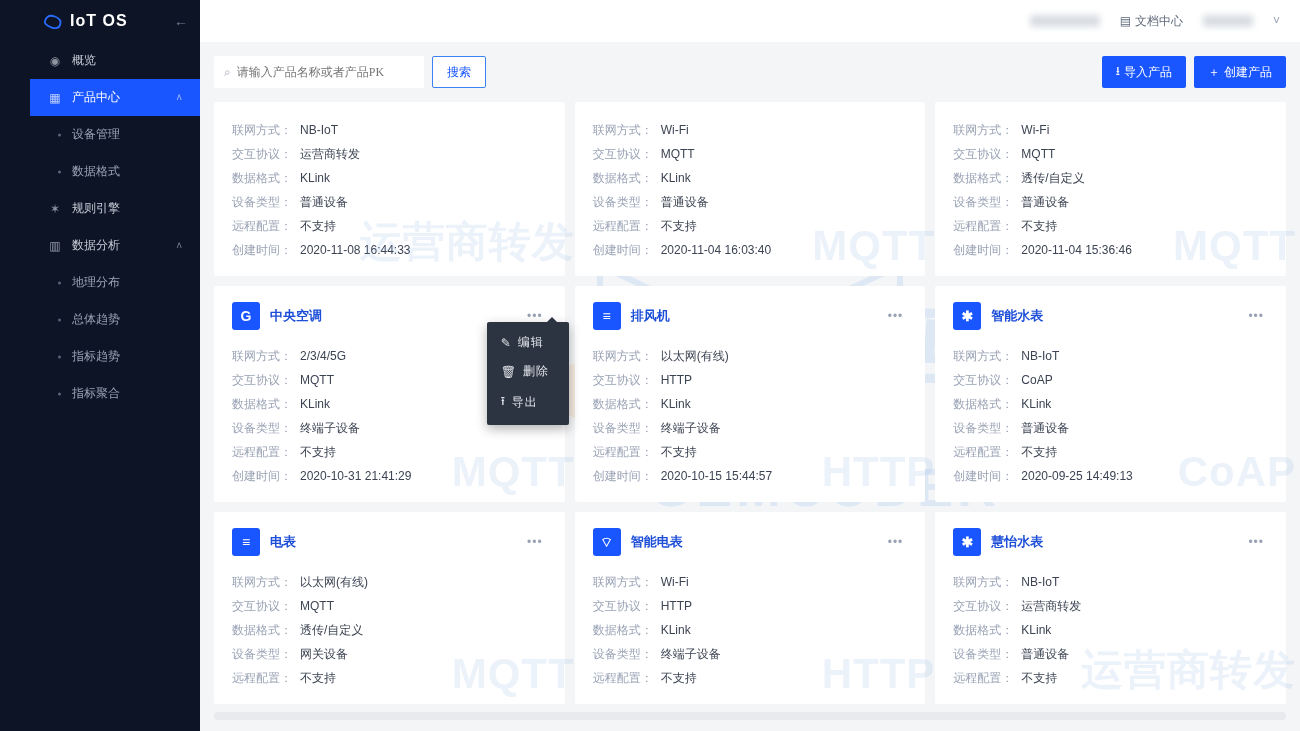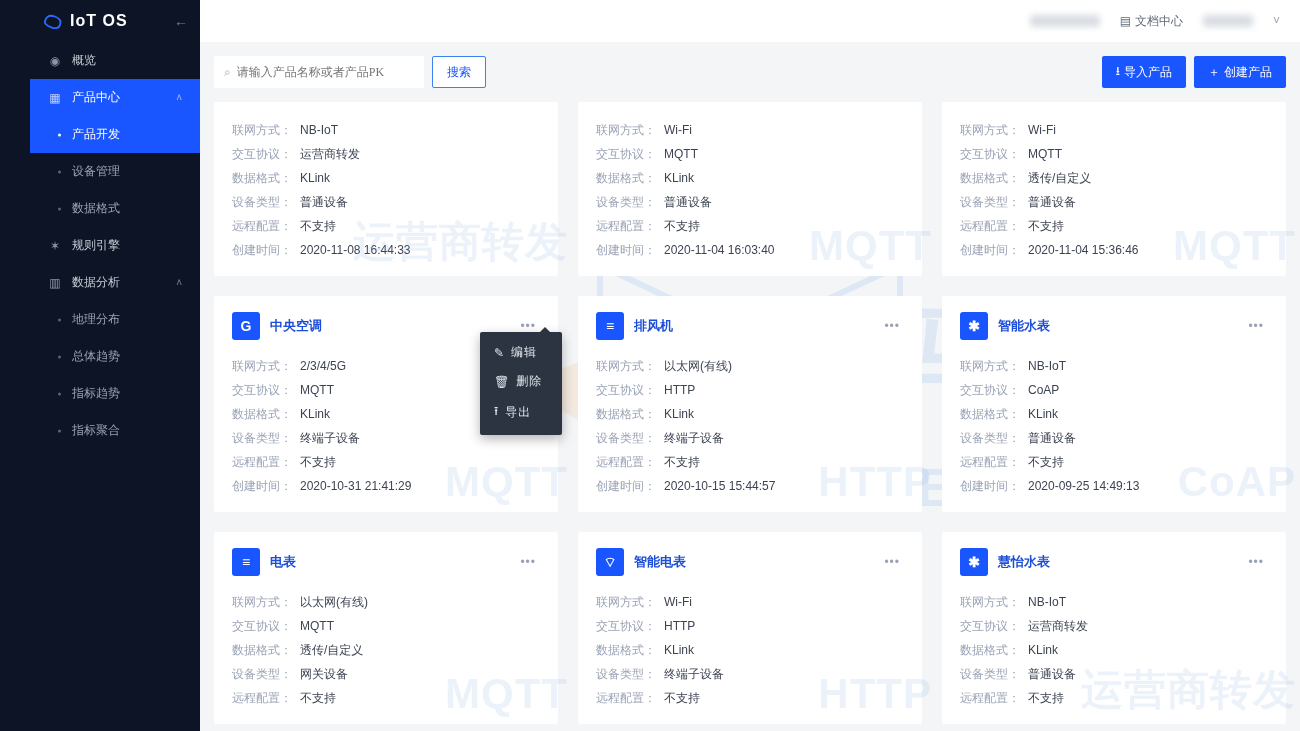--- a/index.html
+++ b/index.html
@@ -24,21 +24,21 @@
 .topbar .blur { filter: blur(3px); background: #d9dde3; border-radius: 2px; width: 70px; height: 12px; }
 .topbar .doc { display: flex; align-items: center; gap: 4px; cursor: pointer; }
 .content { flex: 1; padding: 14px; overflow: auto; position: relative; background: #f3f5f7;}
 .toolbar { display: flex; align-items: center; gap: 8px; margin-bottom: 14px;}
 .search { background: #fff; height: 32px; display: flex; align-items: center; padding: 0 10px; border-radius: 2px; width: 210px; color: #aab0bb;}
 .search input { border: none; outline: none; font-size: 12px; flex: 1; background: transparent; font-family: Liberation Serif, serif; }
 .btn { height: 32px; padding: 0 14px; border-radius: 2px; display: flex; align-items: center; gap: 4px; cursor: pointer; border: none; font-size: 12px; }
 .btn-outline { border: 1px solid #3b82f6; color: #1a56ff; background: #fff; }
 .btn-primary { background: #1a56ff; color: #fff; }
 .spacer { flex: 1; }
-.grid { display: grid; grid-template-columns: repeat(3, 1fr); gap: 20px; }
+.grid { display: grid; grid-template-columns: repeat(3, 1fr); gap: 10px; }
 .card { background: #fff; border-radius: 2px; padding: 16px 18px 14px; position: relative; }
 .card-head { display: flex; align-items: center; gap: 10px; margin-bottom: 14px;}
 .card-icon { width: 28px; height: 28px; background: #1a56ff; border-radius: 3px; display: flex; align-items: center; justify-content: center; color: #fff; font-weight: bold; font-size: 14px;}
 .card-title { color: #1d4ed8; font-size: 13px; font-weight: 600; cursor: pointer; }
 .card-more { margin-left: auto; color: #9aa3b5; letter-spacing: 1px; cursor: pointer; padding: 2px 4px;}
 .row { display: flex; gap: 8px; font-size: 12px; line-height: 24px; }
 .row .k { color: #9aa3b5; width: 60px; flex-shrink: 0; }
 .row .v { color: #3c4352; }
 .watermark { position: absolute; pointer-events: none; font-size: 42px; font-weight: 800; color: rgba(130,170,220,.15); white-space: nowrap; right: -10px; bottom: 6px; letter-spacing: 1px;}
 .popover { position: absolute; top: 36px; right: -4px; background: #2c3442; border-radius: 2px; padding: 6px 0; z-index: 10; width: 82px; box-shadow: 0 4px 12px rgba(0,0,0,.3);}
@@ -64,21 +64,20 @@
   <ul class="menu">
     <li class="menu-item group">
         <span class="micon">◉</span>
         <span>概览</span>
       </li>
     <li class="menu-item group active">
         <span class="micon">▦</span>
         <span>产品中心</span>
         <span class="chev">˄</span>
       </li>
-    <li class="sub-item active"><span>产品开发</span></li>
     <li class="sub-item"><span>设备管理</span></li>
     <li class="sub-item"><span>数据格式</span></li>
     <li class="menu-item group">
         <span class="micon">✶</span>
         <span>规则引擎</span>
       </li>
     <li class="menu-item group">
         <span class="micon">▥</span>
         <span>数据分析</span>
         <span class="chev">˄</span>

